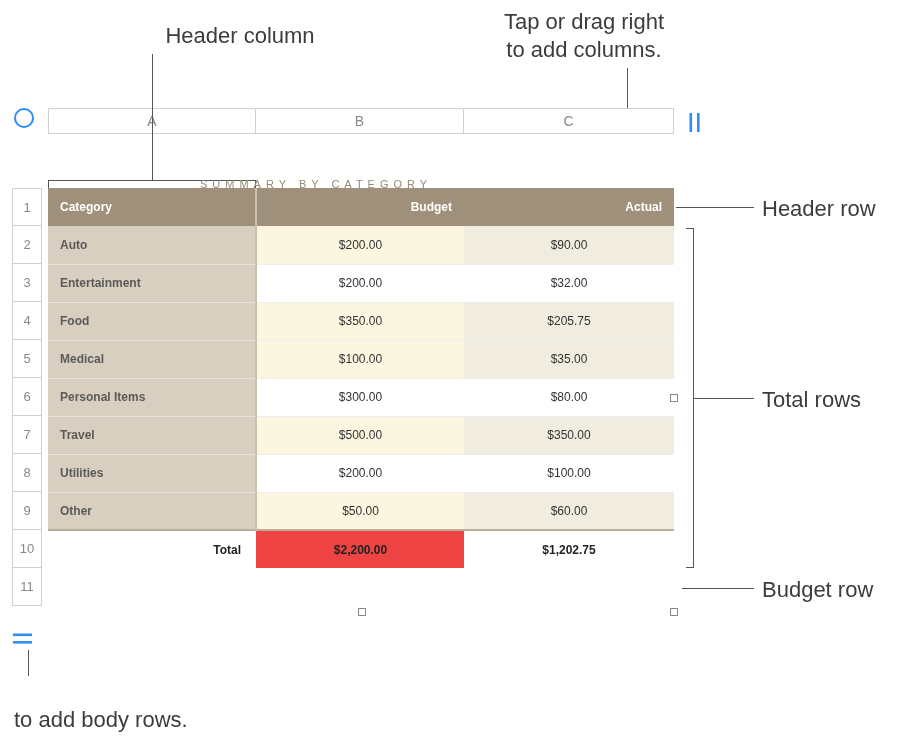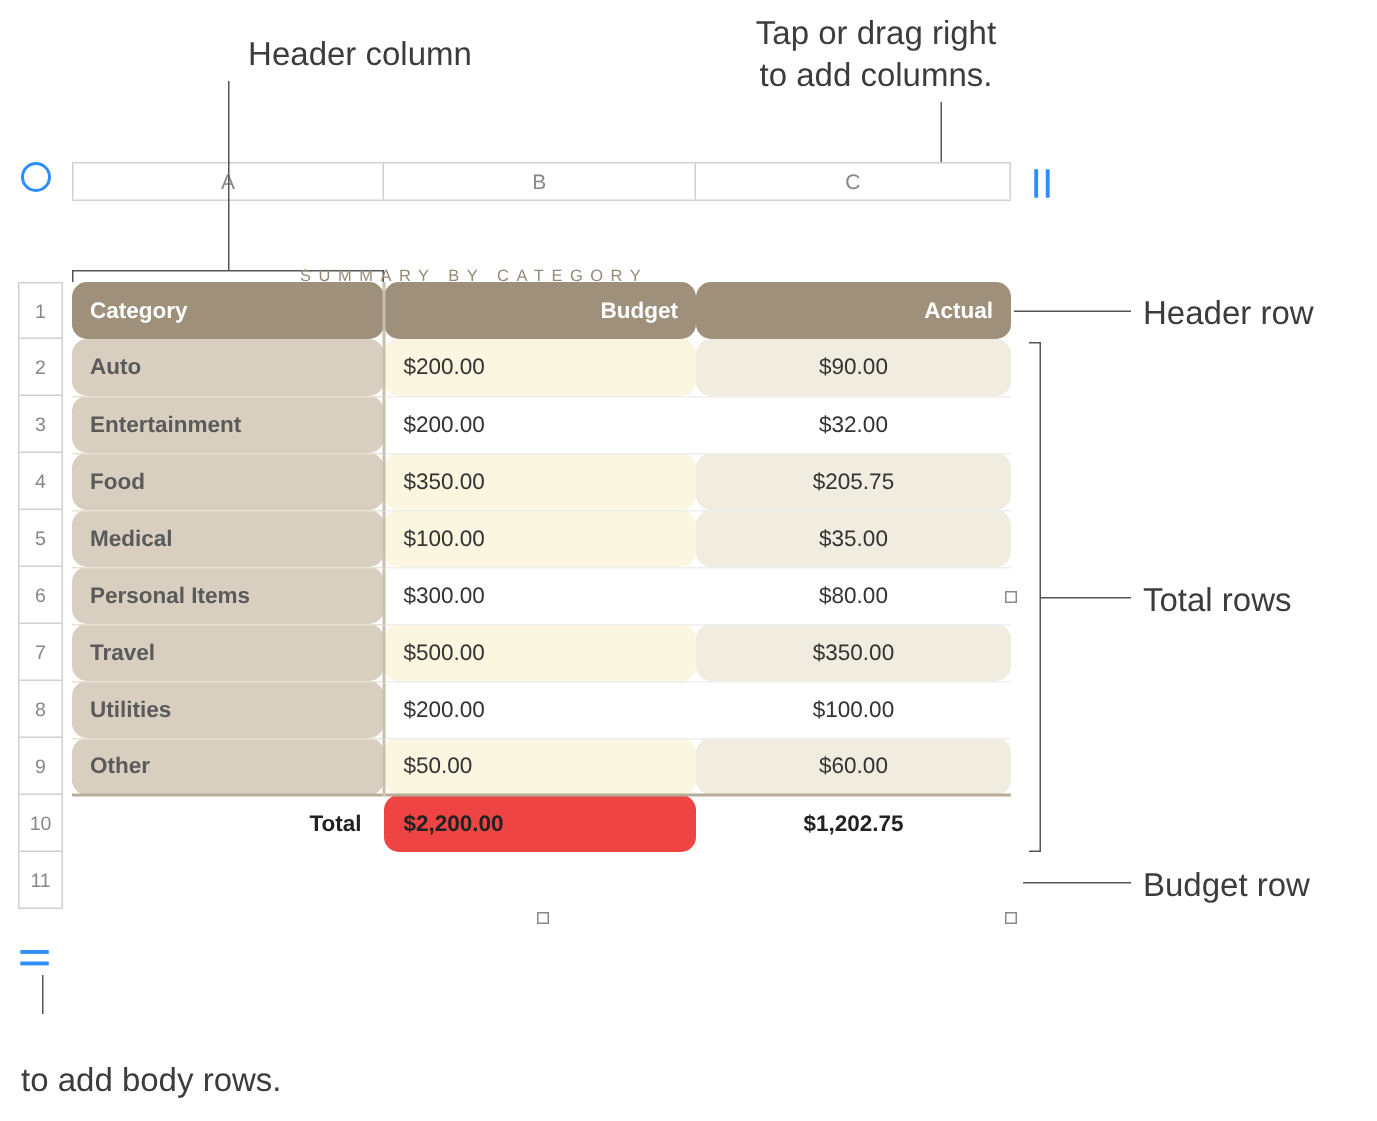--- a/index.html
+++ b/index.html
@@ -79,41 +79,40 @@
   .sheet {
     position:absolute;
   }
   .sheet table {
     border-collapse:collapse;
     table-layout:fixed;
   }
   .sheet td, .sheet th {
     padding:0 12px;
     height:38px;
-    font-size:15px;
-    border-radius:10px;
+    font-size:12px;
   }
   .sheet th.head-row {
     background:#9e907a;
     color:#fff;
     font-weight:600;
   }
   .sheet th.head-row.first { text-align:left; border-right:2px solid #c9c0ae; }
   .sheet th.head-row.num { text-align:right; }
 
   .sheet td.cat {
     background:#d8cfc0;
     color:#5a5a5a;
     font-weight:600;
     text-align:left;
     border-bottom:1px solid #e8e2d4;
     border-right:2px solid #c9c0ae;
   }
   .sheet td.budget {
-    text-align:left;
+    text-align:center;
     color:#333;
     border-bottom:1px solid #eee;
   }
   .sheet td.actual {
     text-align:center;
     color:#333;
     border-bottom:1px solid #eee;
   }
   .sheet tr.even td.budget { background:#fbf6df; }
   .sheet tr.even td.actual { background:#f1ece0; }

